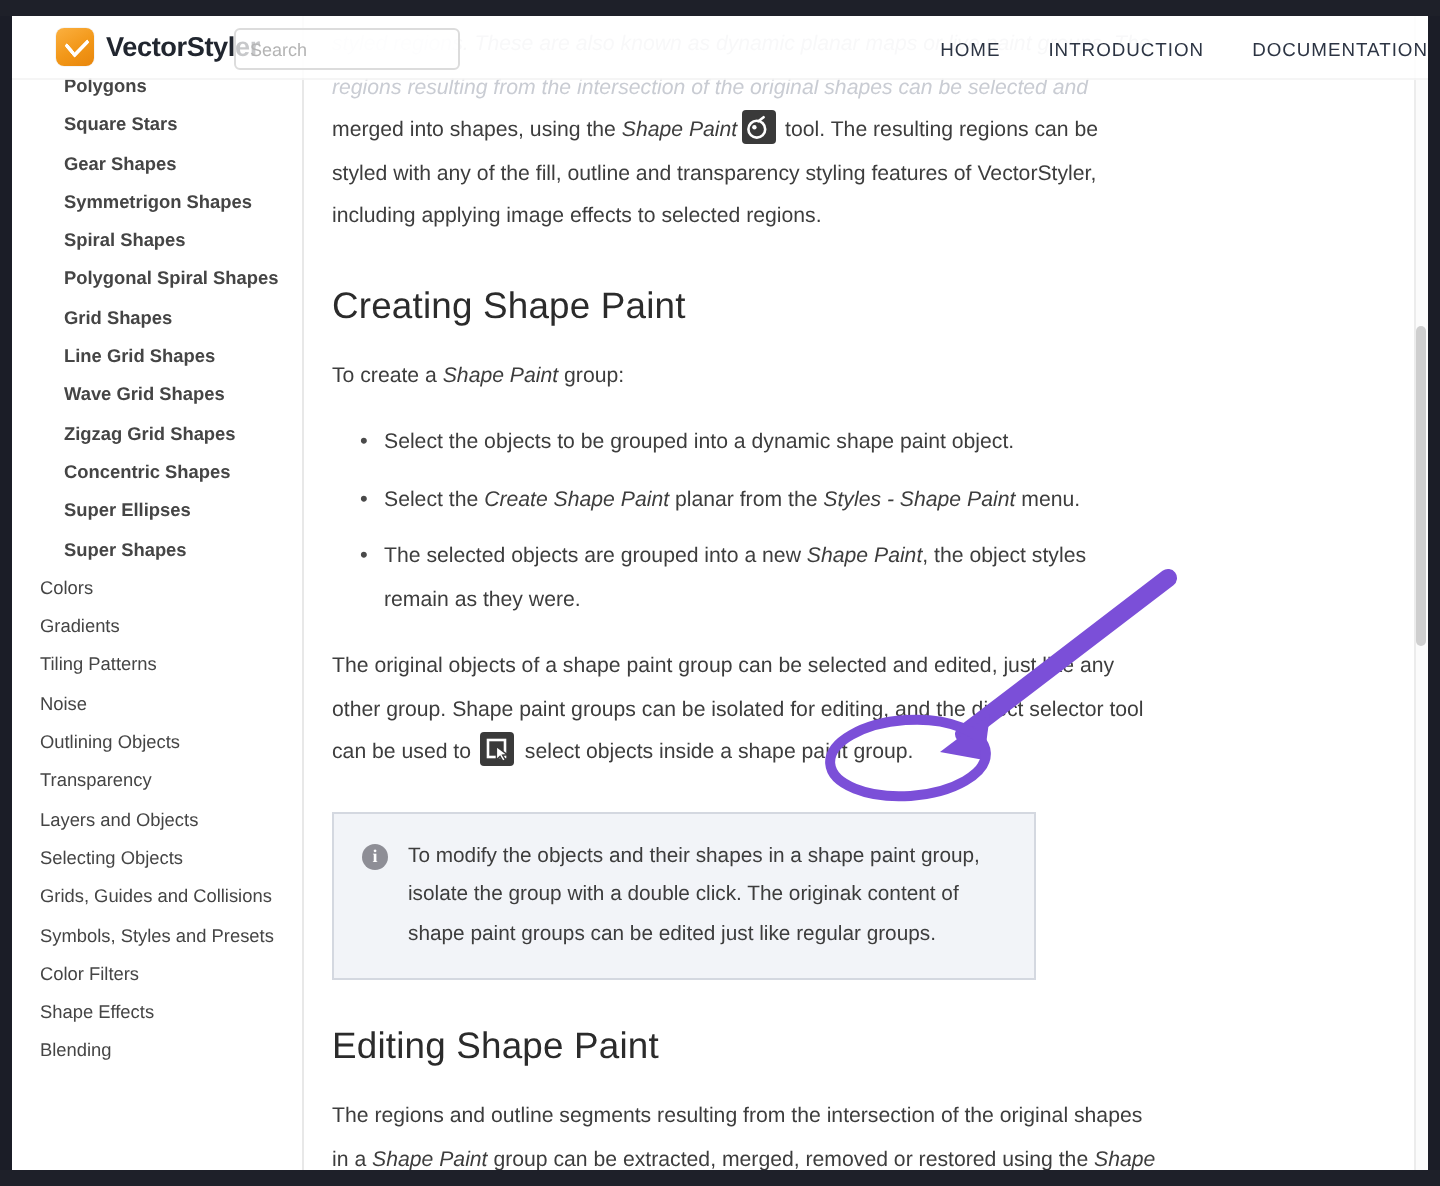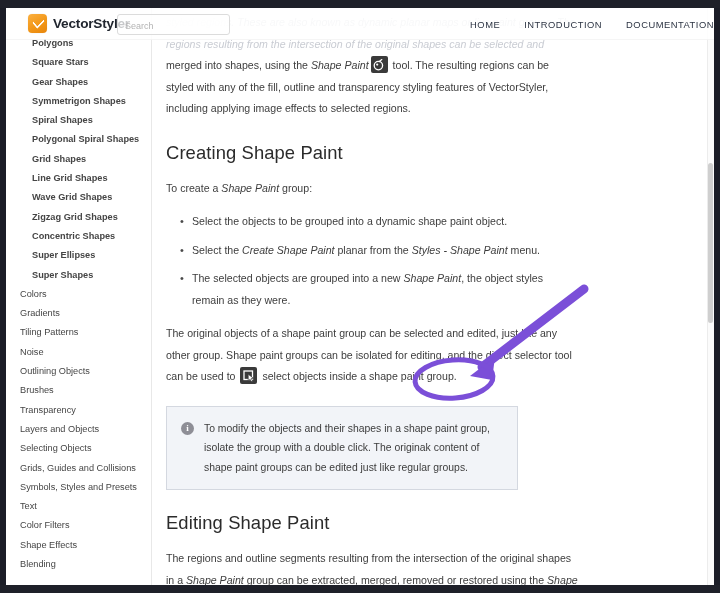--- a/index.html
+++ b/index.html
@@ -280,27 +280,25 @@
           <li class="side-item lvl2"><span>Wave Grid Shapes</span></li>
           <li class="side-item lvl2"><span>Zigzag Grid Shapes</span></li>
           <li class="side-item lvl2"><span>Concentric Shapes</span></li>
           <li class="side-item lvl2"><span>Super Ellipses</span></li>
           <li class="side-item lvl2"><span>Super Shapes</span></li>
           <li class="side-item lvl1"><span>Colors</span></li>
           <li class="side-item lvl1"><span>Gradients</span></li>
           <li class="side-item lvl1"><span>Tiling Patterns</span></li>
           <li class="side-item lvl1"><span>Noise</span></li>
           <li class="side-item lvl1"><span>Outlining Objects</span></li>
-          <li class="side-item lvl1"><span>Brushes</span></li>
           <li class="side-item lvl1"><span>Transparency</span></li>
           <li class="side-item lvl1"><span>Layers and Objects</span></li>
           <li class="side-item lvl1"><span>Selecting Objects</span></li>
           <li class="side-item lvl1"><span>Grids, Guides and Collisions</span></li>
           <li class="side-item lvl1"><span>Symbols, Styles and Presets</span></li>
-          <li class="side-item lvl1"><span>Text</span></li>
           <li class="side-item lvl1"><span>Color Filters</span></li>
           <li class="side-item lvl1"><span>Shape Effects</span></li>
           <li class="side-item lvl1"><span>Blending</span></li>
         </ul>
     </nav>
 
     <main class="content">
       <div class="doc">
 
         <p class="body" style="margin-top:4px;">

